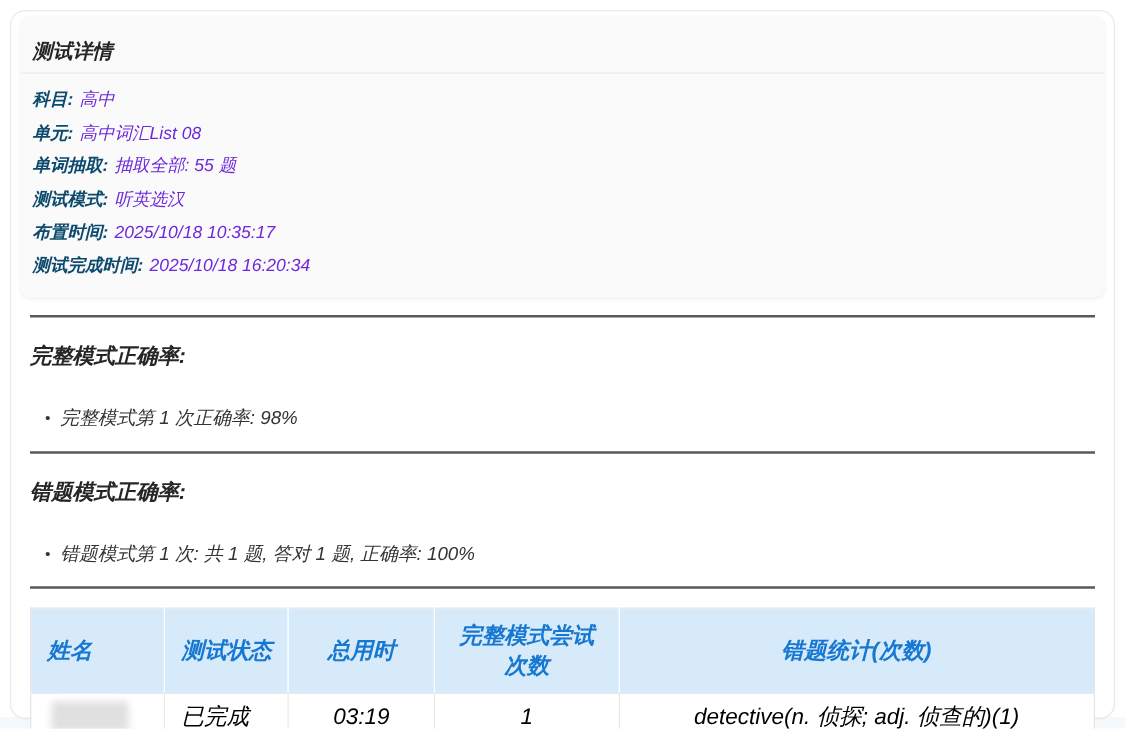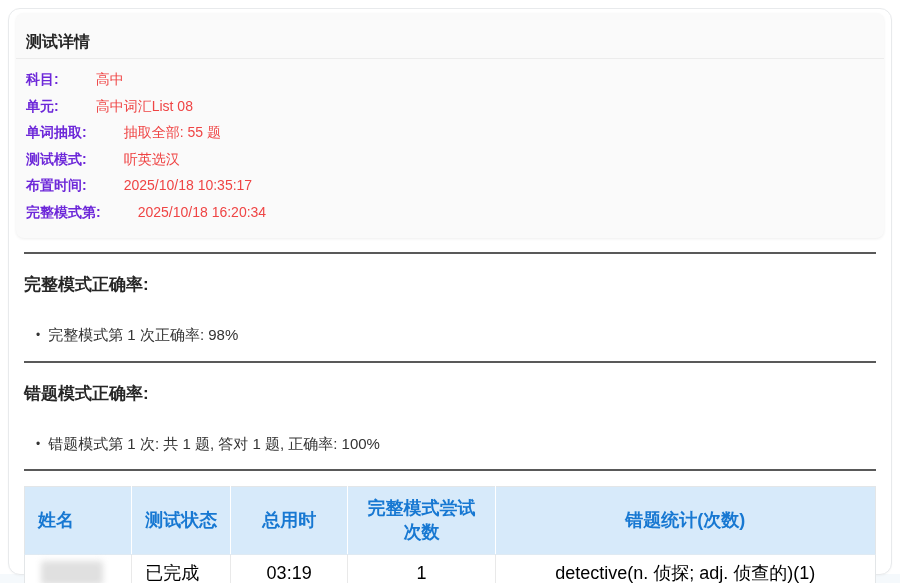--- a/index.html
+++ b/index.html
@@ -6,20 +6,21 @@
   html, body { width: 900px; height: 583px; overflow: hidden; }
   body {
     font-family: "Liberation Sans", "DejaVu Sans", sans-serif;
     background: #ffffff;
     color: #333333;
   }
   .page {
     width: 900px; height: 583px;
     background: linear-gradient(#ffffff 0 574px, #f5f9fc 574px 583px);
     padding: 8px;
+    font-style: italic;
   }
   .container {
     width: 884px; height: 567px;
     background: #ffffff;
     border: 1px solid #e8eaec;
     border-radius: 12px;
     padding: 4px 7px 0 7px;
     box-shadow: 0 1px 2px rgba(0,0,0,0.03);
   }
   
@@ -36,22 +37,22 @@
     padding: 21px 14px 8px 10px;
     border-bottom: 1px solid #ececec;
     line-height: 1;
   }
   .info-list { padding: 7px 14px 13px 10px; }
   .info-row {
     font-size: 14px;
     line-height: 26.5px;
     white-space: nowrap;
   }
-  .info-label { color: #6d28d9; font-weight: 700; margin-right: 5px; }
-  .info-value { color: #ef4444; margin-left: 32px; }
+  .info-label { color: #0c4a6e; font-weight: 700; margin-right: 5px; }
+  .info-value { color: #6d28d9; }
   
   .hr {
     border: none;
     border-top: 2px solid #595959;
     margin: 0 8px;
   }
   .hr-1 { margin-top: 14px; }
   .hr-2 { margin-top: 18px; }
   .hr-3 { margin-top: 17px; }
   .section-heading {
@@ -128,21 +129,21 @@
         <div class="info-row">
           <span class="info-label">单词抽取:</span><span class="info-value">抽取全部: 55 题</span>
         </div>
         <div class="info-row">
           <span class="info-label">测试模式:</span><span class="info-value">听英选汉</span>
         </div>
         <div class="info-row">
           <span class="info-label">布置时间:</span><span class="info-value">2025/10/18 10:35:17</span>
         </div>
         <div class="info-row">
-          <span class="info-label">完整模式第:</span><span class="info-value">2025/10/18 16:20:34</span>
+          <span class="info-label">测试完成时间:</span><span class="info-value">2025/10/18 16:20:34</span>
         </div>
       </div>
     </div>
 
     <hr class="hr hr-1">
 
     <div class="section-heading">完整模式正确率:</div>
     <div class="bullet-line">完整模式第 1 次正确率: 98%</div>
 
     <hr class="hr hr-2">

